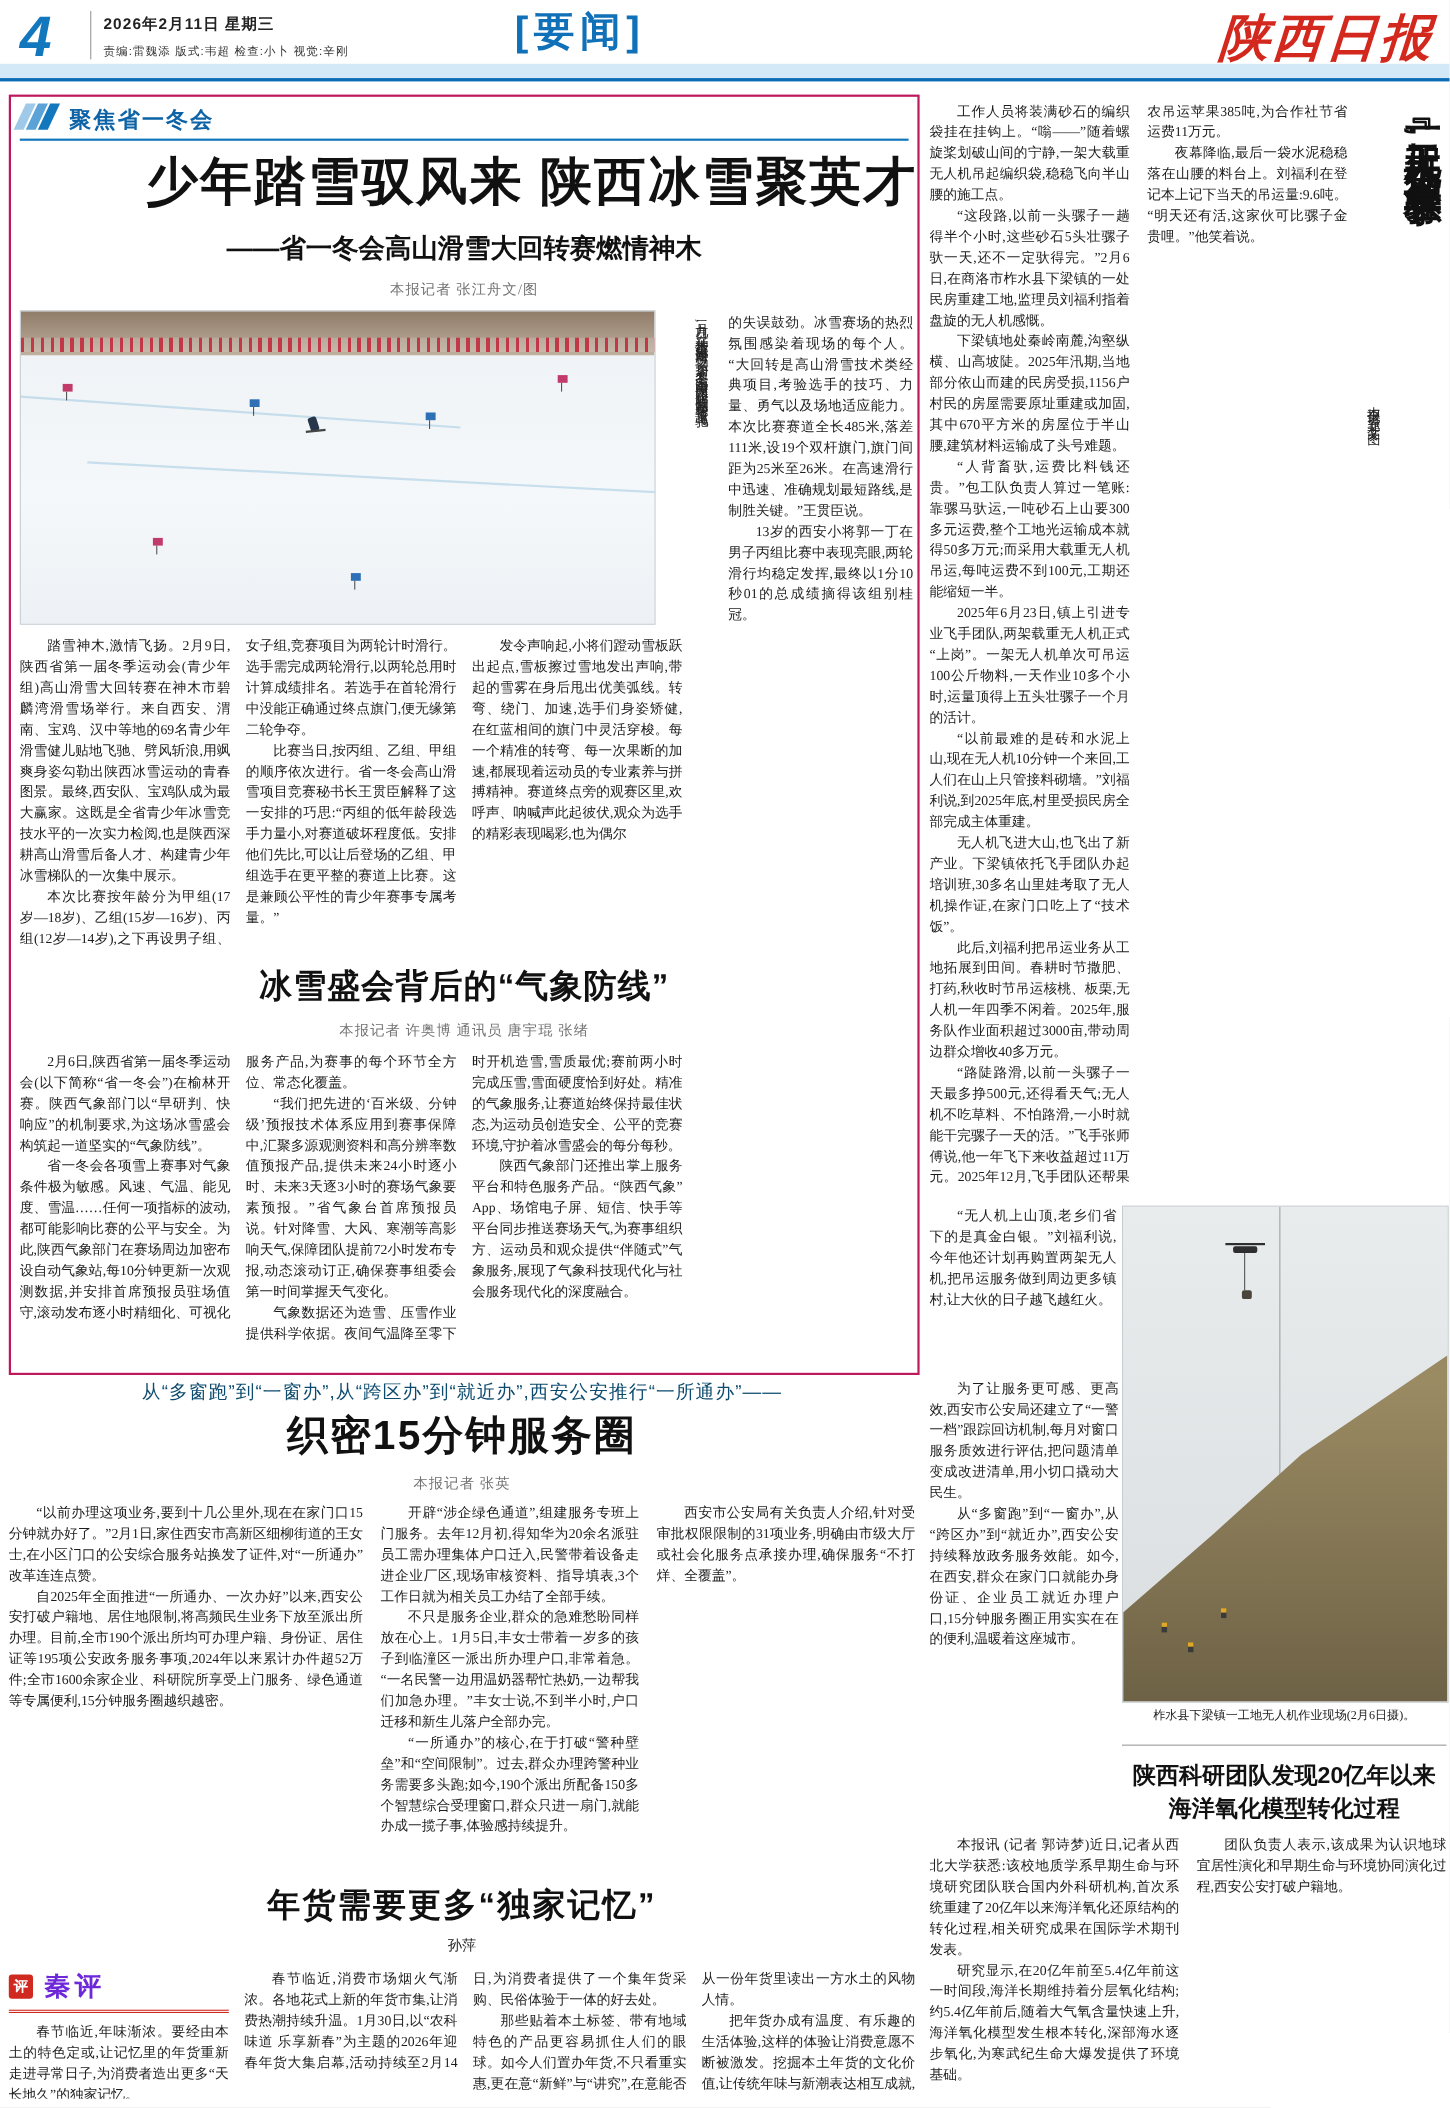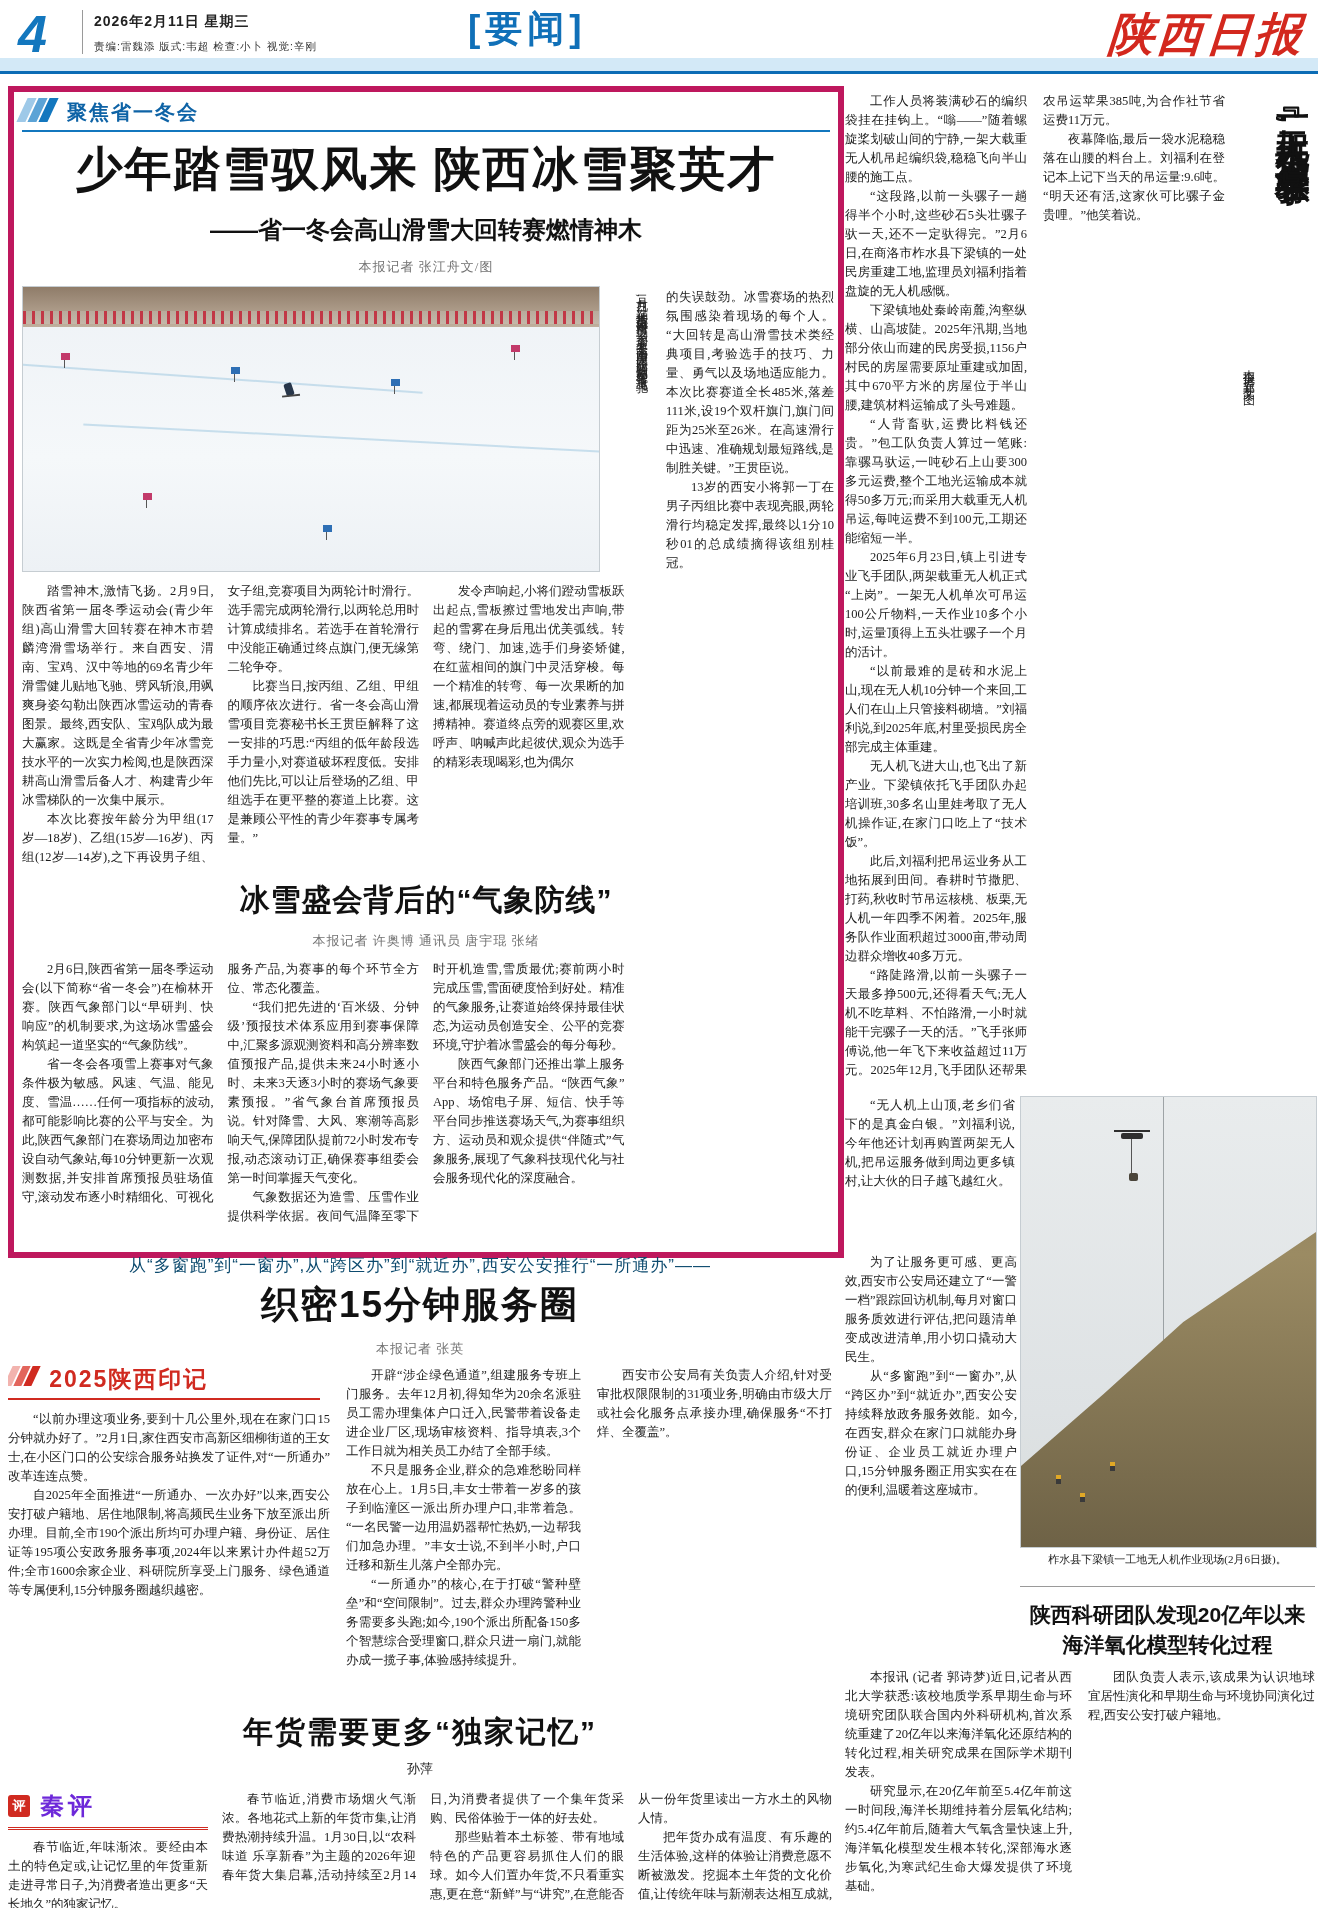--- a/index.html
+++ b/index.html
@@ -20,27 +20,27 @@
   .hd-vline{left:82px;top:10px;width:1px;height:44px;background:#9a9a9a;}
   .hd-meta{left:94px;top:13px;}
   .hd-date{font-size:14px;font-weight:700;color:#222;letter-spacing:1px;}
   .hd-staff{font-size:10.5px;color:#333;margin-top:9px;letter-spacing:1px;}
   .yaowen{left:468px;top:4px;font-size:37px;font-weight:700;color:#1070b8;letter-spacing:5px;}
   .masthead{right:14px;top:4px;font-size:46px;font-weight:900;color:#d3281e;font-style:italic;
             letter-spacing:3px;transform:skewX(-4deg);}
   .blueband{left:0;top:58px;width:100%;height:13px;background:#d3e9f7;border-bottom:3px solid #0b6cb5;}
 
   
-  .focusbox{left:8px;top:86px;width:824px;height:1160px;border:6px solid #be185d;}
+  .focusbox{left:8px;top:86px;width:824px;height:1160px;border:2px solid #be185d;}
   .kickrow{position:absolute;left:8px;top:6px;right:8px;height:32px;border-bottom:2px solid #1377be;}
   .stripes{display:inline-block;vertical-align:middle;margin-right:8px;}
   .stripe{display:inline-block;width:9px;height:24px;margin-right:2px;transform:skewX(-25deg);}
   .s-b1{background:#9ec9e8;} .s-b2{background:#5ba3d6;} .s-b3{background:#1377be;}
   .kicklabel{display:inline-block;vertical-align:middle;font-size:20px;font-weight:900;color:#0e63a6;letter-spacing:2px;}
-  .mainhead{left:0;top:46px;width:100%;font-size:47px;font-weight:900;letter-spacing:2px;color:#111;}
+  .mainhead{left:0;top:46px;width:100%;font-size:47px;font-weight:900;letter-spacing:2px;color:#111;text-align:right;}
   .subhead{left:0;top:122px;width:100%;font-size:24px;font-weight:700;color:#111;}
   .byline{font-size:13px;color:#737373;letter-spacing:1px;}
   .byline1{left:0;top:166px;width:100%;}
   .photo-ski{left:8px;top:194px;width:576px;height:284px;border:1px solid #c6cdd2;overflow:hidden;
              background:linear-gradient(180deg,#eef2f6 0%,#f5f8fa 60%,#edf1f5 100%);}
   .ski-hill{position:absolute;left:0;top:0;width:100%;height:40px;
             background:linear-gradient(180deg,#8f7c69,#c0b09e);}
   .ski-fence{position:absolute;left:0;top:24px;width:100%;height:13px;
              background:repeating-linear-gradient(90deg,rgba(195,44,62,.9) 0 3px,rgba(230,230,230,.2) 3px 9px);}
   .ski-line{position:absolute;border-top:2px solid #a9cde2;opacity:.6;}
@@ -164,24 +164,20 @@
         <p>气象数据还为造雪、压雪作业提供科学依据。夜间气温降至零下时开机造雪,雪质最优;赛前两小时完成压雪,雪面硬度恰到好处。精准的气象服务,让赛道始终保持最佳状态,为运动员创造安全、公平的竞赛环境,守护着冰雪盛会的每分每秒。</p>
         <p>陕西气象部门还推出掌上服务平台和特色服务产品。“陕西气象”App、场馆电子屏、短信、快手等平台同步推送赛场天气,为赛事组织方、运动员和观众提供“伴随式”气象服务,展现了气象科技现代化与社会服务现代化的深度融合。</p>
       </div>
   </div>
 
   <div class="abs svc-kick hd center">从“多窗跑”到“一窗办”,从“跨区办”到“就近办”,西安公安推行“一所通办”——</div>
   <div class="abs svc-head hd center">织密15分钟服务圈</div>
   <div class="abs svc-byline byline center">本报记者  张英</div>
 
   <div class="abs svc-left bodytext">
-    <div class="badge">
-      <span class="stripes"><span class="stripe b-r1"></span><span class="stripe b-r2"></span><span class="stripe b-r3"></span></span>
-      <span class="badgetext hd">2025陕西印记</span>
-    </div>
     <div>
         <p>“以前办理这项业务,要到十几公里外,现在在家门口15分钟就办好了。”2月1日,家住西安市高新区细柳街道的王女士,在小区门口的公安综合服务站换发了证件,对“一所通办”改革连连点赞。</p>
         <p>自2025年全面推进“一所通办、一次办好”以来,西安公安打破户籍地、居住地限制,将高频民生业务下放至派出所办理。目前,全市190个派出所均可办理户籍、身份证、居住证等195项公安政务服务事项,2024年以来累计办件超52万件;全市1600余家企业、科研院所享受上门服务、绿色通道等专属便利,15分钟服务圈越织越密。</p>
       </div>
   </div>
   <div class="abs svc-mid bodytext cols2">
       <p>开辟“涉企绿色通道”,组建服务专班上门服务。去年12月初,得知华为20余名派驻员工需办理集体户口迁入,民警带着设备走进企业厂区,现场审核资料、指导填表,3个工作日就为相关员工办结了全部手续。</p>
       <p>不只是服务企业,群众的急难愁盼同样放在心上。1月5日,丰女士带着一岁多的孩子到临潼区一派出所办理户口,非常着急。“一名民警一边用温奶器帮忙热奶,一边帮我们加急办理。”丰女士说,不到半小时,户口迁移和新生儿落户全部办完。</p>
       <p>“一所通办”的核心,在于打破“警种壁垒”和“空间限制”。过去,群众办理跨警种业务需要多头跑;如今,190个派出所配备150多个智慧综合受理窗口,群众只进一扇门,就能办成一揽子事,体验感持续提升。</p>
       <p>西安市公安局有关负责人介绍,针对受审批权限限制的31项业务,明确由市级大厅或社会化服务点承接办理,确保服务“不打烊、全覆盖”。</p>

